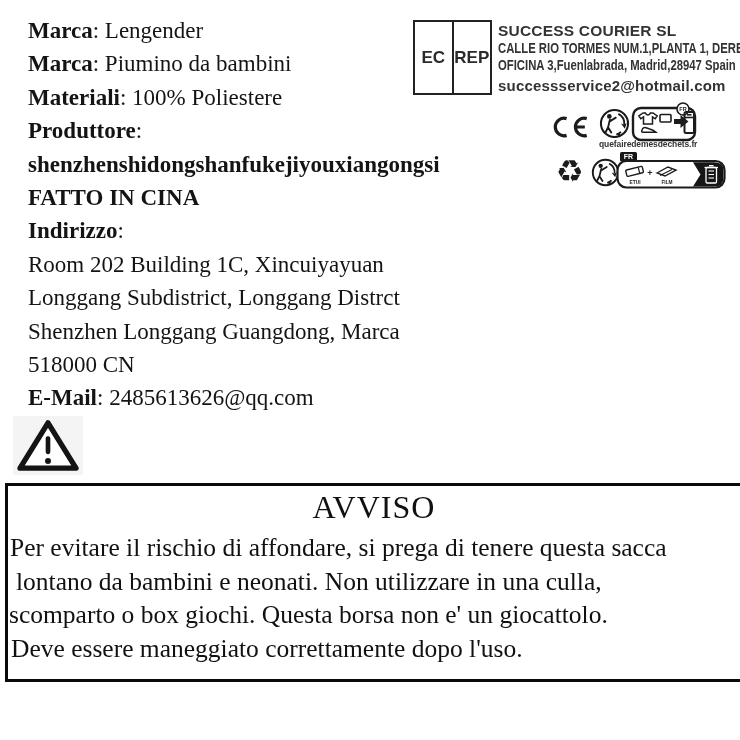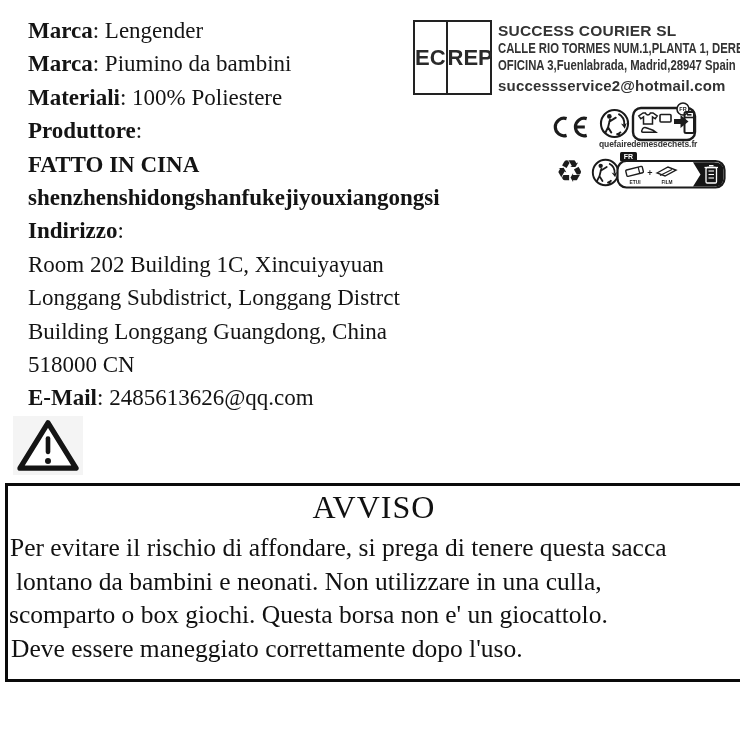--- a/index.html
+++ b/index.html
@@ -10,21 +10,21 @@
   .abs{position:absolute;}
 
   
   #main-rows{left:28px;top:14px;font-size:23px;line-height:33.4px;width:560px;}
   .lb{font-weight:bold;}
   .row{white-space:nowrap;}
 
   
   #ecrep{left:413px;top:20px;width:79px;height:75px;border:2.5px solid #222;display:flex;box-sizing:border-box;background:#fff;}
   .ecrep-cell{flex:1;display:flex;align-items:center;justify-content:center;
-    font-family:"Liberation Sans","DejaVu Sans",sans-serif;font-weight:bold;font-size:22px;color:#2a2a2a;}
+    font-family:"Liberation Sans","DejaVu Sans",sans-serif;font-weight:bold;font-size:17px;color:#2a2a2a;}
   .ecrep-cell.right{border-left:2.5px solid #222;text-align:right;}
 
   
   #courier{left:498px;top:22px;width:246px;font-family:"Liberation Sans","DejaVu Sans",sans-serif;color:#333;}
   .courier-name{font-size:15.5px;font-weight:bold;letter-spacing:.2px;line-height:18px;}
   .courier-addr{font-size:14.5px;font-weight:bold;white-space:nowrap;transform:scaleX(.78);transform-origin:0 50%;line-height:17px;}
   .courier-email{font-size:15px;font-weight:bold;margin-top:3px;letter-spacing:.2px;}
 
   
   .icon-svg{position:absolute;}
@@ -46,26 +46,26 @@
   .avviso-line.l4{padding-left:3px;}
 </style>
 </head>
 <body>
 
 <div class="abs" id="main-rows">
   <div class="row"><span class="lb">Marca</span><span>:</span><span> Lengender</span></div>
   <div class="row"><span class="lb">Marca</span><span>:</span><span> Piumino da bambini</span></div>
   <div class="row"><span class="lb">Materiali</span><span>:</span><span> 100% Poliestere</span></div>
   <div class="row"><span class="lb">Produttore</span><span>:</span></div>
+  <div class="row"><span class="lb">shenzhenshidongshanfukejiyouxiangongsi</span></div>
   <div class="row"><span class="lb">FATTO IN CINA</span></div>
-  <div class="row"><span class="lb">shenzhenshidongshanfukejiyouxiangongsi</span></div>
   <div class="row"><span class="lb">Indirizzo</span><span>:</span></div>
   <div class="row"><span>Room 202 Building 1C, Xincuiyayuan</span></div>
   <div class="row"><span>Longgang Subdistrict, Longgang Distrct</span></div>
-  <div class="row"><span>Building Longgang Guangdong, China</span></div>
+  <div class="row"><span>Shenzhen Longgang Guangdong, Marca</span></div>
   <div class="row"><span>518000 CN</span></div>
   <div class="row"><span class="lb">E-Mail</span><span>:</span><span> 2485613626@qq.com</span></div>
 </div>
 
 <div class="abs" id="ecrep">
   <div class="ecrep-cell">EC</div>
   <div class="ecrep-cell right">REP</div>
 </div>
 
 <div class="abs" id="courier">

